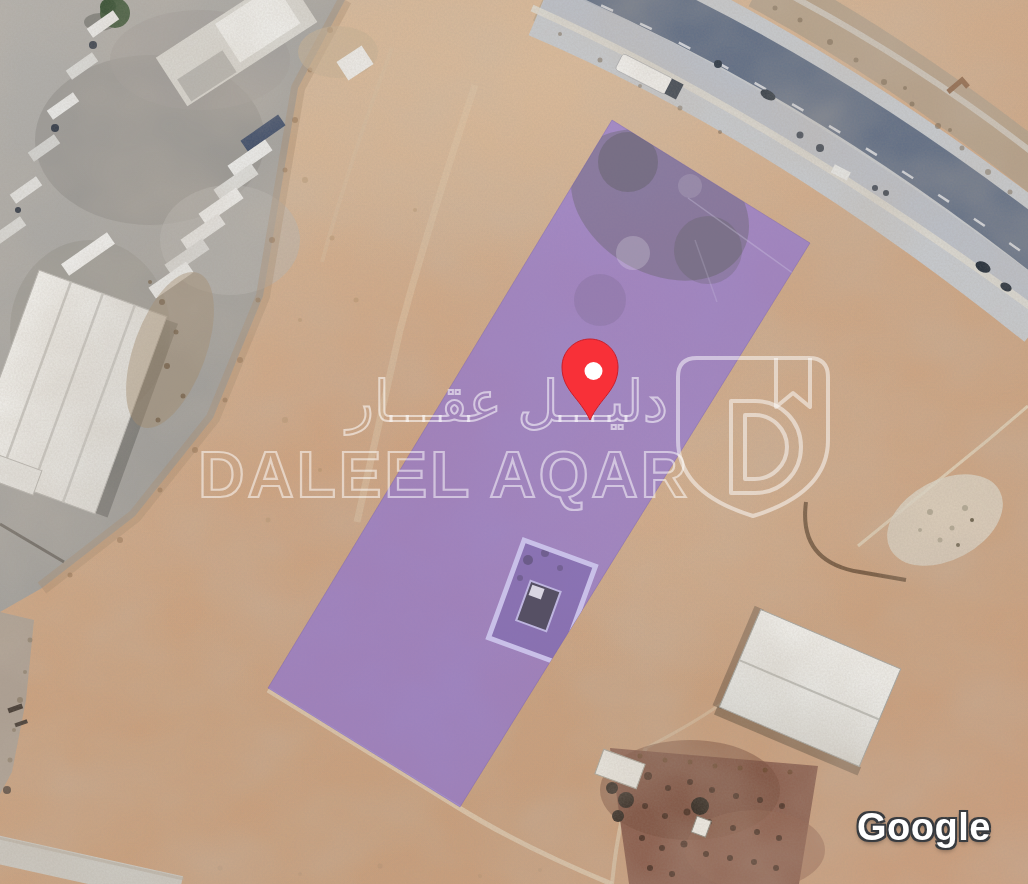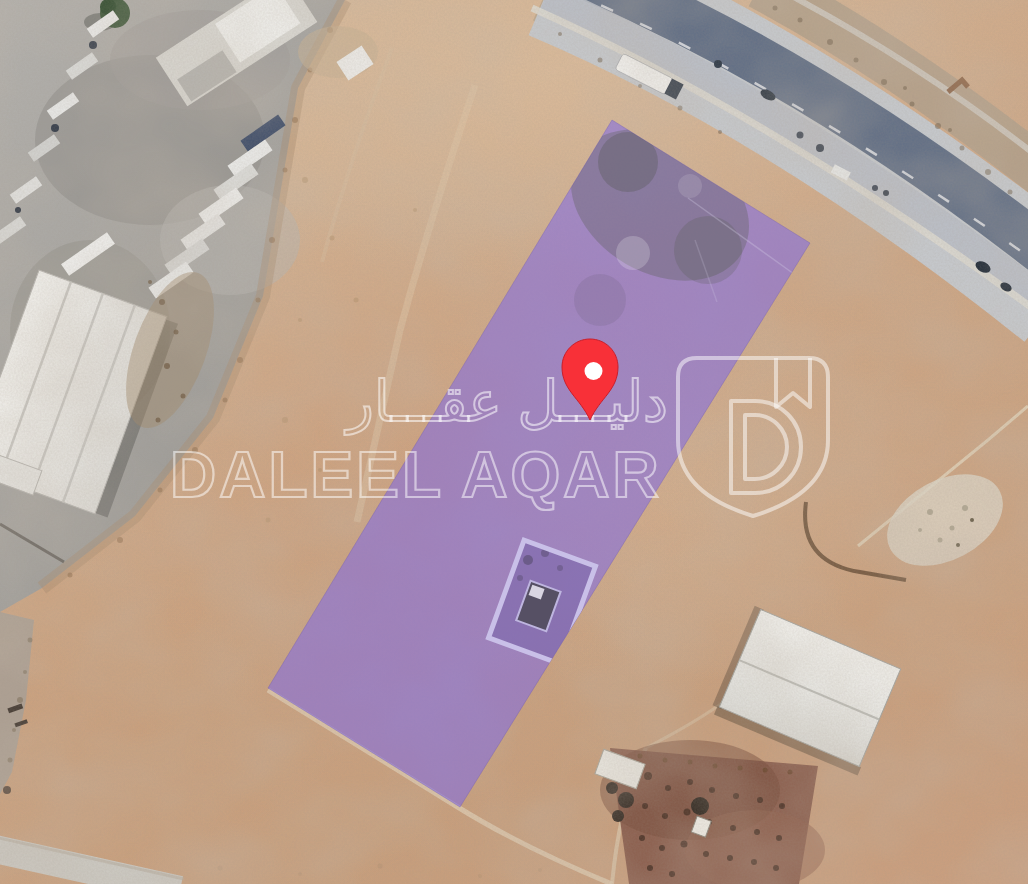--- a/index.html
+++ b/index.html
@@ -11,21 +11,21 @@
       radial-gradient(ellipse 800px 500px at 12% 82%, rgba(198,154,118,.50), transparent 70%),
       radial-gradient(ellipse 600px 380px at 88% 55%, rgba(209,168,134,.45), transparent 70%),
       radial-gradient(ellipse 700px 300px at 55% 8%, rgba(222,192,160,.60), transparent 70%),
       radial-gradient(ellipse 420px 300px at 63% 54%, rgba(224,199,170,.35), transparent 70%),
       linear-gradient(150deg,#d8bc9d,#cfa988 45%,#c89f7d 75%,#cb9f7f);}
   svg.art{position:absolute;inset:0;}
   .wm{position:absolute;pointer-events:none;}
   .wm-ar{left:168px;top:368px;width:500px;text-align:right;direction:rtl;
     font-size:56px;line-height:1.2;color:transparent;
     -webkit-text-stroke:2px rgba(255,255,255,.55);}
-  .wm-la{left:170px;top:438px;width:520px;text-align:left;font-weight:700;
+  .wm-la{left:170px;top:438px;width:520px;text-align:right;font-weight:700;
     font-size:64px;letter-spacing:3px;color:transparent;
     -webkit-text-stroke:2.2px rgba(255,255,255,.52);}
   .wm-shield{left:663px;top:345px;}
   .pin{position:absolute;left:0;top:0;}
   .google{position:absolute;left:857px;top:806px;font-size:38px;font-weight:700;
     color:#ffffff;letter-spacing:.5px;
     text-shadow:0 0 3px rgba(45,48,52,.9),-2px -2px 0 #3b3e42,2px -2px 0 #3b3e42,
       -2px 2px 0 #3b3e42,2px 2px 0 #3b3e42,0 3px 5px rgba(0,0,0,.4);}
 </style>
 </head>
@@ -323,13 +323,14 @@
       <path d="M68,56 L68,148 L92,148 C118,148 138,128 138,102 C138,76 118,56 92,56 Z"></path>
       <path d="M82,70 L82,134 L92,134 C109,134 124,120 124,102 C124,84 109,70 92,70 Z"></path>
     </svg>
   </div>
 
   <svg class="pin" width="1028" height="884" viewBox="0 0 1028 884" style="pointer-events:none">
     <path d="M590,420 C580,398 562,390 562,367 C562,351.5 574.5,339 590,339 C605.5,339 618,351.5 618,367 C618,390 600,398 590,420 Z" fill="#F83038" stroke="#c91f2b" stroke-width="1"></path>
     <circle cx="593.5" cy="371" r="9" fill="#FFFFFF"></circle>
   </svg>
 
+  <div class="google">Google</div>
 </div>
 
 </body></html>

